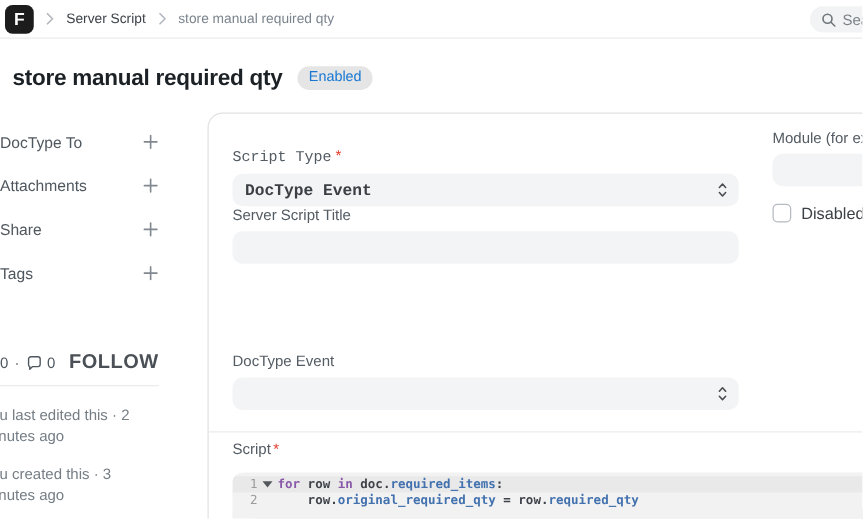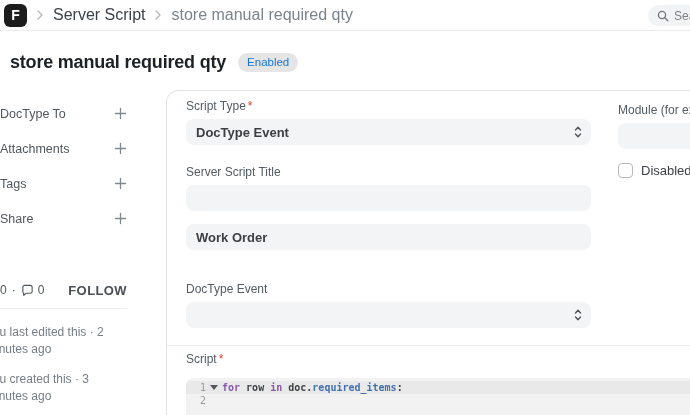--- a/index.html
+++ b/index.html
@@ -7,21 +7,21 @@
   body { font-family:"Liberation Sans", sans-serif; background:#fff; position:relative; color:#20262c; }
   .frame { position:absolute; inset:0; width:690px; height:415px; overflow:hidden; background:#fff; }
 
   
   .navbar { position:absolute; left:0; top:0; width:690px; height:31px; background:#fff;
             border-bottom:1px solid #ebebeb; display:flex; align-items:center; padding-left:4px; }
   .logo { width:23px; height:23px; background:#1c1c1c; border-radius:6px; display:flex;
           align-items:center; justify-content:center; flex:0 0 auto; cursor:pointer; }
   .logo span { color:#fff; font-weight:700; font-size:14px; line-height:1; }
   .crumb-sep { margin:0 9px; display:flex; align-items:center; }
-  .crumb { font-size:16px; text-decoration:none; cursor:pointer; white-space:nowrap; }
+  .crumb { font-size:11px; text-decoration:none; cursor:pointer; white-space:nowrap; }
   .crumb-strong { color:#3b4248; font-weight:500; }
   .crumb-muted { color:#7b848d; font-weight:400; }
   .search-pill { position:absolute; left:648px; top:5px; width:230px; height:21px;
                  background:#f2f3f4; border-radius:11px; display:flex; align-items:center;
                  gap:5px; padding:0 9px; cursor:pointer; }
   .search-pill span { font-size:12px; color:#7b8289; white-space:nowrap; }
 
   
   .page-head { position:absolute; left:10px; top:52px; display:flex; align-items:center; gap:12px; }
   .page-title { font-size:18px; font-weight:700; color:#1c2126; letter-spacing:-0.2px; white-space:nowrap; }
@@ -30,21 +30,21 @@
 
   
   .sidebar { position:absolute; left:0; top:96px; width:127px; }
   .sb-item { height:35px; display:flex; align-items:center; justify-content:space-between; cursor:pointer; }
   .sb-item .lbl { font-size:12.5px; color:#4f575e; }
   .sb-counts { position:absolute; left:0; top:186px; width:127px; height:16px;
                display:flex; align-items:center; }
   .sb-counts .num { font-size:12px; color:#4f575e; }
   .sb-counts .dot { font-size:12px; color:#4f575e; margin:0 5px; }
   .follow-btn { margin-left:auto; background:none; border:none; font-family:inherit;
-                font-size:13px; font-weight:600; letter-spacing:0.4px; color:#4a5056; cursor:pointer; }
+                font-size:16px; font-weight:600; letter-spacing:0.4px; color:#4a5056; cursor:pointer; }
   .sb-divider { position:absolute; left:0; top:212px; width:127px; border-top:1px solid #ececec; }
   .sb-activity { position:absolute; left:-14px; top:228px; width:170px; }
   .sb-activity p { font-size:12px; color:#757d85; line-height:17px; margin-bottom:13px; }
   .sb-activity p span { display:block; }
 
   
   .card { position:absolute; left:166px; top:90px; width:700px; height:500px;
           background:#fff; border:1px solid #e2e2e2; border-radius:12px; }
   .col1 { position:absolute; left:19px; top:0; width:405px; }
   .col2 { position:absolute; left:451px; top:0; width:300px; }
@@ -127,30 +127,30 @@
     <div class="sb-item">
       <span class="lbl">Attachments</span>
       <span style="display:flex;">
         <svg width="13" height="13" viewBox="0 0 13 13">
             <line x1="6.5" y1="1.5" x2="6.5" y2="11.5" stroke="#81888f" stroke-width="1.3" stroke-linecap="round"></line>
             <line x1="1.5" y1="6.5" x2="11.5" y2="6.5" stroke="#81888f" stroke-width="1.3" stroke-linecap="round"></line>
           </svg>
       </span>
     </div>
     <div class="sb-item">
+      <span class="lbl">Share</span>
+      <span style="display:flex;">
+        <svg width="13" height="13" viewBox="0 0 13 13">
+            <line x1="6.5" y1="1.5" x2="6.5" y2="11.5" stroke="#81888f" stroke-width="1.3" stroke-linecap="round"></line>
+            <line x1="1.5" y1="6.5" x2="11.5" y2="6.5" stroke="#81888f" stroke-width="1.3" stroke-linecap="round"></line>
+          </svg>
+      </span>
+    </div>
+    <div class="sb-item">
       <span class="lbl">Tags</span>
-      <span style="display:flex;">
-        <svg width="13" height="13" viewBox="0 0 13 13">
-            <line x1="6.5" y1="1.5" x2="6.5" y2="11.5" stroke="#81888f" stroke-width="1.3" stroke-linecap="round"></line>
-            <line x1="1.5" y1="6.5" x2="11.5" y2="6.5" stroke="#81888f" stroke-width="1.3" stroke-linecap="round"></line>
-          </svg>
-      </span>
-    </div>
-    <div class="sb-item">
-      <span class="lbl">Share</span>
       <span style="display:flex;">
         <svg width="13" height="13" viewBox="0 0 13 13">
             <line x1="6.5" y1="1.5" x2="6.5" y2="11.5" stroke="#81888f" stroke-width="1.3" stroke-linecap="round"></line>
             <line x1="1.5" y1="6.5" x2="11.5" y2="6.5" stroke="#81888f" stroke-width="1.3" stroke-linecap="round"></line>
           </svg>
       </span>
     </div>
 
     <div class="sb-counts">
       <span class="num">0</span>
@@ -174,40 +174,39 @@
       <p>
         <span>You created this · 3</span>
         <span>minutes ago</span>
       </p>
     </div>
   </aside>
 
   <section class="card">
     <div class="col1">
 
-      <div class="fg" style="top:8px;">
+      <div class="fg" style="top:28px;font-family:Liberation Mono, monospace;">
         <span class="f-label"><span>Script Type</span><span class="req">*</span></span>
         <div class="control select">
           <span>DocType Event</span>
           <span class="chev">
             <svg width="8" height="14" viewBox="0 0 8 14">
                 <polyline points="1.5,5 4,2.2 6.5,5" fill="none" stroke="#4c5054" stroke-width="1.3" stroke-linecap="round" stroke-linejoin="round"></polyline>
                 <polyline points="1.5,9 4,11.8 6.5,9" fill="none" stroke="#4c5054" stroke-width="1.3" stroke-linecap="round" stroke-linejoin="round"></polyline>
               </svg>
           </span>
         </div>
       </div>
 
       <div class="fg" style="top:74px;">
         <span class="f-label">Server Script Title</span>
         <input class="control" type="text" value="" style="">
       </div>
 
       <div class="fg" style="top:133px;">
-        <input class="control" type="text" value="Work Order" style="">
       </div>
 
       <div class="fg" style="top:191px;">
         <span class="f-label">DocType Event</span>
         <div class="control select">
           <span class="chev">
             <svg width="8" height="14" viewBox="0 0 8 14">
                 <polyline points="1.5,5 4,2.2 6.5,5" fill="none" stroke="#4c5054" stroke-width="1.3" stroke-linecap="round" stroke-linejoin="round"></polyline>
                 <polyline points="1.5,9 4,11.8 6.5,9" fill="none" stroke="#4c5054" stroke-width="1.3" stroke-linecap="round" stroke-linejoin="round"></polyline>
               </svg>
@@ -236,18 +235,19 @@
 
     <div class="editor">
       <div class="code-line active">
         <span class="ln">1</span>
         <span class="fold"><span class="fold-tri"></span></span>
         <span class="code"><span class="tok-kw">for </span><span class="tok-id">row </span><span class="tok-kw">in </span><span class="tok-id">doc.</span><span class="tok-at">required_items</span><span class="tok-id">:</span></span>
       </div>
       <div class="code-line">
         <span class="ln">2</span>
         <span class="fold"></span>
+        <span class="code"><span class="tok-id">    row.</span><span class="tok-at">original_required_qty</span><span class="tok-id"> = </span><span class="tok-id">row.</span><span class="tok-at">required_qty</span></span>
       </div>
     </div>
 
   </section>
 
 </div>
 
 </body></html>

